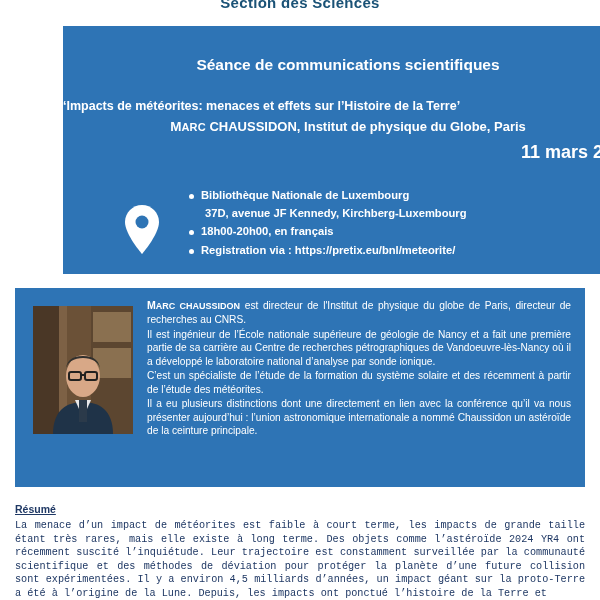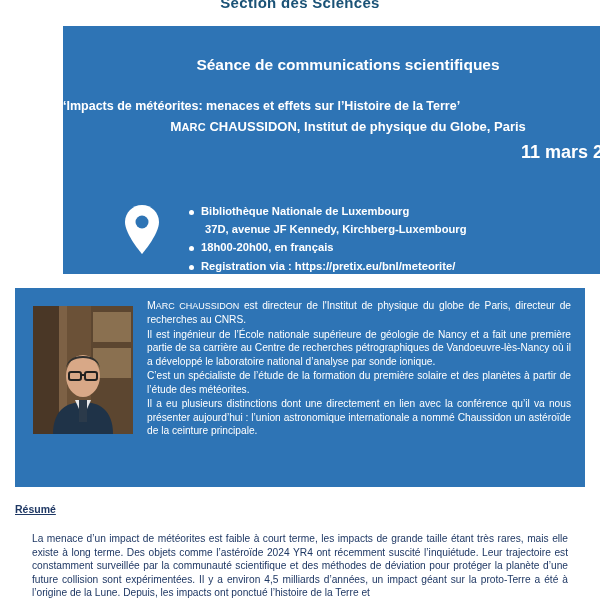--- a/index.html
+++ b/index.html
@@ -84,21 +84,21 @@
     left: 58px;
     top: 178px;
     width: 42px;
     height: 52px;
   }
 
   
   .bullets {
     position: absolute;
     left: 110px;
-    top: 180px;
+    top: 164px;
     margin: 0;
     padding: 0 0 0 16px;
     font-size: 11.2px;
     font-weight: bold;
     line-height: 1.0;
     list-style: none;
   }
   .bullets li {
     position: relative;
     margin-bottom: 7px;
@@ -143,21 +143,21 @@
     left: 132px;
     top: 10px;
     width: 424px;
     color: #ffffff;
     font-size: 10.2px;
     line-height: 1.33;
     text-align: justify;
   }
   .bio-text p { margin: 0 0 1px 0; }
   .bio-text .smallcaps-name {
-    font-weight: normal;
+    font-weight: bold;
   }
   .bio-text .smallcaps-name .big { font-size: 10.6px; }
   .bio-text .smallcaps-name .sm { font-size: 9px; }
 
   
   .resume-wrap {
     position: absolute;
     top: 503px;
     left: 15px;
     width: 570px;
@@ -169,21 +169,21 @@
     text-decoration: underline;
     color: #1F3864;
     margin-bottom: 4px;
   }
   .resume-body {
     font-size: 10.2px;
     line-height: 1.33;
     text-align: justify;
     color: #1F3864;
   }
-  .resume-body p { margin: 17px; }
+  .resume-body p { margin: 0; font-family: Liberation Mono, monospace; }
 </style>
 </head>
 <body>
 
 <div class="page">
 
   <div class="top-heading">Section des Sciences</div>
 
   <div class="banner">
 
@@ -228,21 +228,21 @@
         <path d="M33 64 C33 48 67 48 67 64 C67 56 62 50 50 50 C38 50 33 56 33 64 Z" fill="#31302e"></path>
         <rect x="36" y="66" width="12" height="8" rx="2" fill="none" stroke="#22211f" stroke-width="2"></rect>
         <rect x="52" y="66" width="12" height="8" rx="2" fill="none" stroke="#22211f" stroke-width="2"></rect>
         <line x1="48" y1="69" x2="52" y2="69" stroke="#22211f" stroke-width="2"></line>
       </svg>
     </div>
 
     <div class="bio-text">
       <p><span class="smallcaps-name"><span class="big">M</span><span class="sm">ARC CHAUSSIDON</span></span><span> est directeur de l'Institut de physique du globe de Paris, directeur de recherches au CNRS.</span></p>
       <p>Il est ingénieur de l’École nationale supérieure de géologie de Nancy et a fait une première partie de sa carrière au Centre de recherches pétrographiques de Vandoeuvre-lès-Nancy où il a développé le laboratoire national d’analyse par sonde ionique.</p>
-      <p>C’est un spécialiste de l’étude de la formation du première solaire et des planètes à partir de l’étude des météorites.</p>
+      <p>C’est un spécialiste de l’étude de la formation du système solaire et des récemment à partir de l’étude des météorites.</p>
       <p>Il a eu plusieurs distinctions dont une directement en lien avec la conférence qu’il va nous présenter aujourd’hui : l’union astronomique internationale a nommé Chaussidon un astéroïde de la ceinture principale.</p>
     </div>
   </div>
 
   <div class="resume-wrap">
     <div class="resume-title">Résumé</div>
     <div class="resume-body">
       <p>La menace d’un impact de météorites est faible à court terme, les impacts de grande taille étant très rares, mais elle existe à long terme. Des objets comme l’astéroïde 2024 YR4 ont récemment suscité l’inquiétude. Leur trajectoire est constamment surveillée par la communauté scientifique et des méthodes de déviation pour protéger la planète d’une future collision sont expérimentées. Il y a environ 4,5 milliards d’années, un impact géant sur la proto-Terre a été à l’origine de la Lune. Depuis, les impacts ont ponctué l’histoire de la Terre et</p>
     </div>
   </div>

